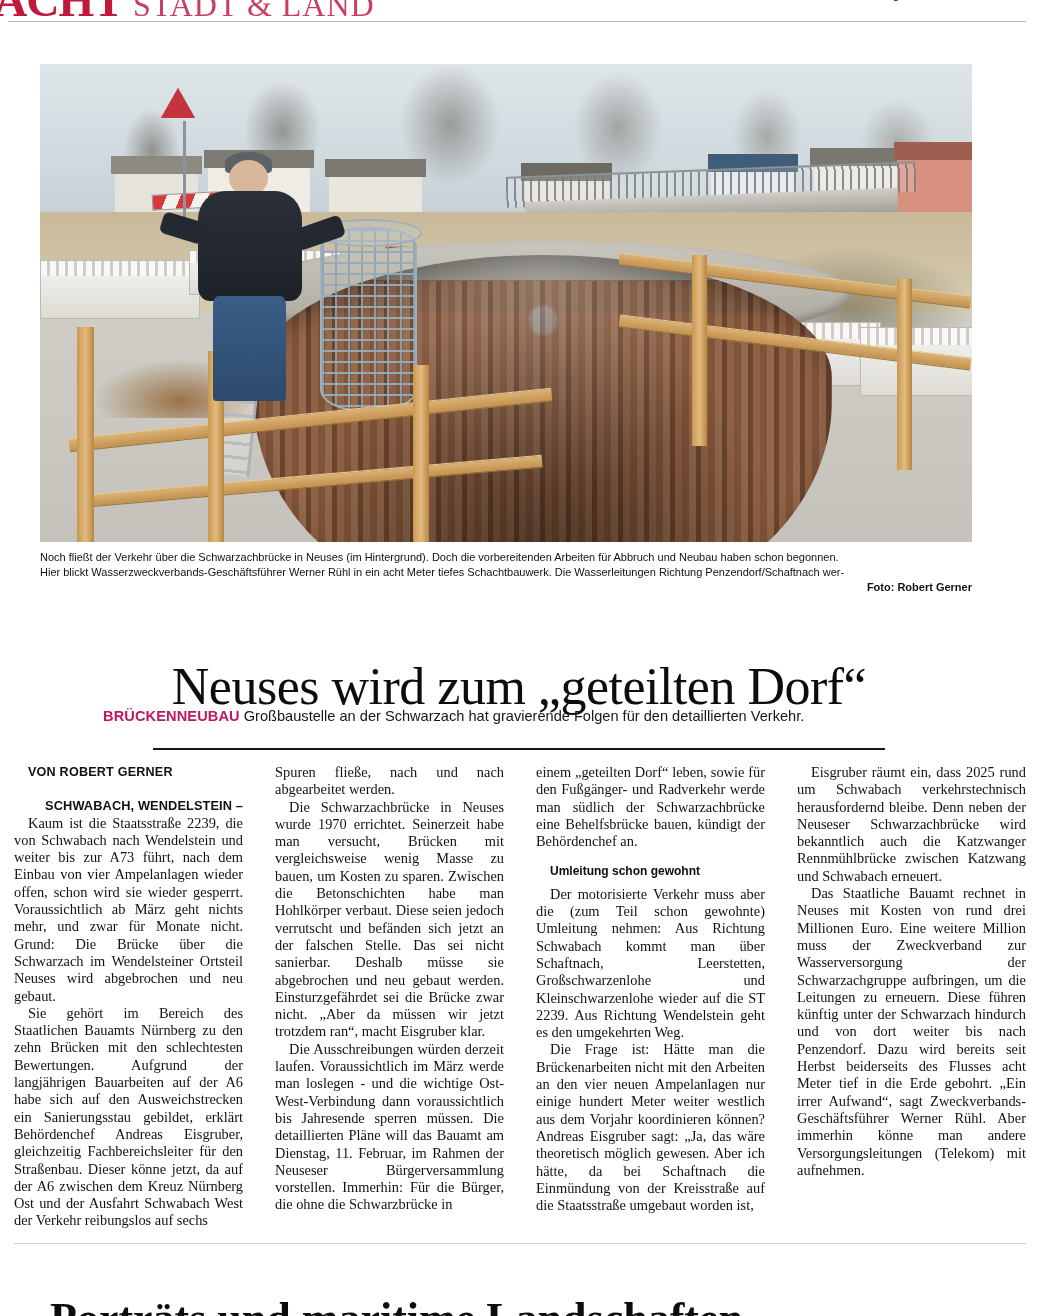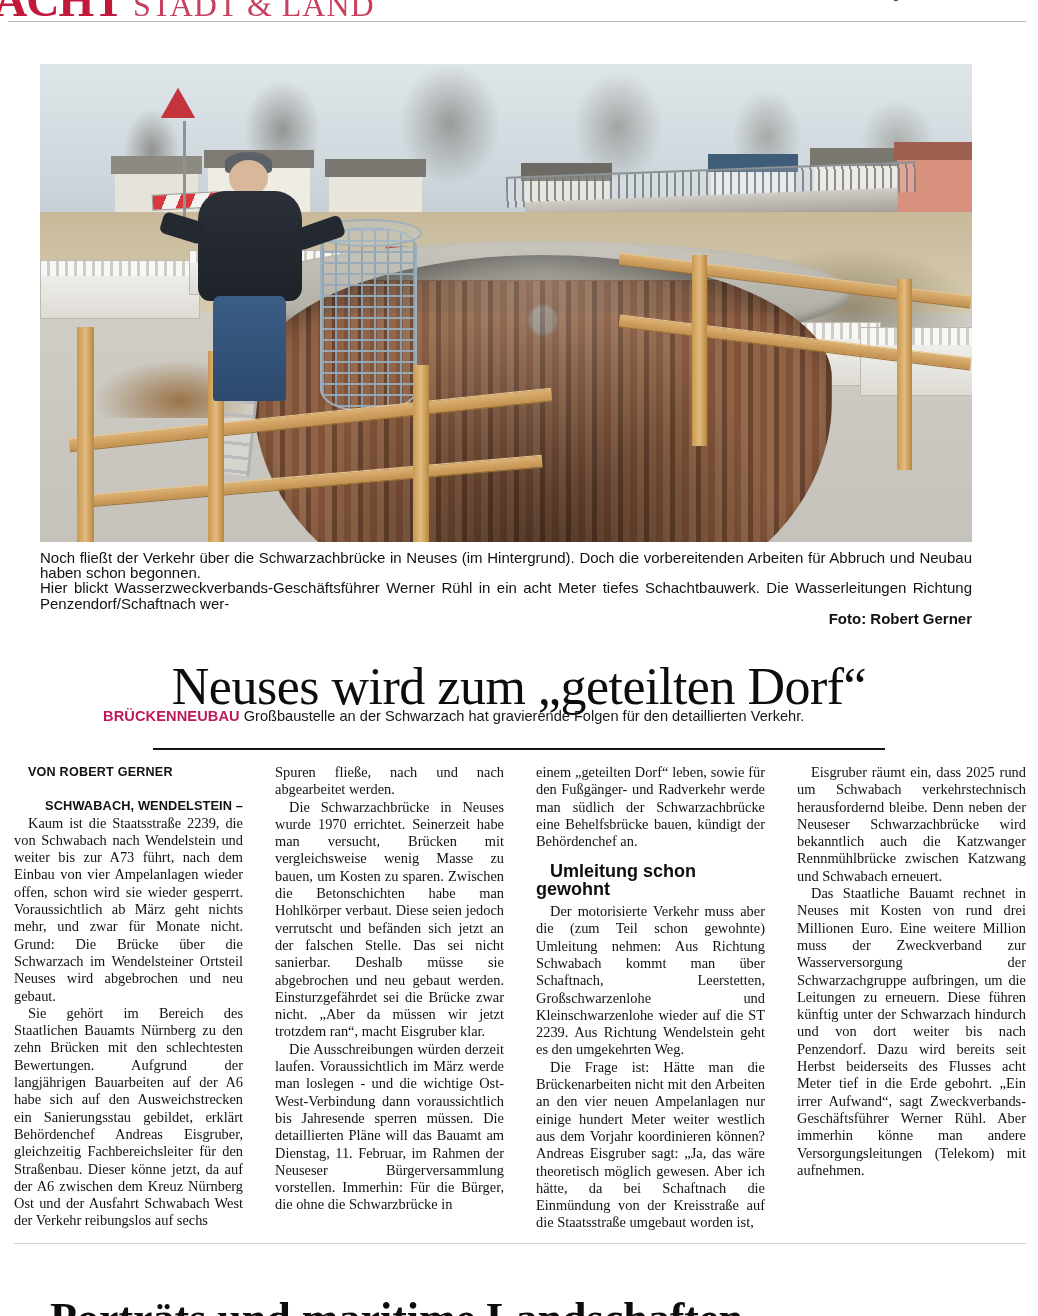--- a/index.html
+++ b/index.html
@@ -273,21 +273,21 @@
   .dirt-mound {
     position: absolute;
     background: radial-gradient(ellipse at 50% 70%, #9a7348, rgba(154,115,72,0) 72%);
   }
 
   
   .caption {
     position: absolute;
     left: 40px; top: 550px; width: 932px;
     font-family: "Liberation Sans", sans-serif;
-    font-size: 15px;
+    font-size: 11px;
     line-height: 15.2px;
     color: #111;
     text-align: justify;
   }
   .caption .credit { float: right; font-weight: bold; }
   .caption .line { display: block; }
 
   
   .headline {
     position: absolute;
@@ -355,21 +355,21 @@
     font-family: "Liberation Sans", sans-serif;
     font-weight: bold;
     font-size: 12.8px;
     letter-spacing: .1px;
     text-indent: 0;
     text-align: right;
   }
   .subhead {
     font-family: "Liberation Sans", sans-serif;
     font-weight: bold;
-    font-size: 18px;
+    font-size: 12px;
     text-indent: 0;
     text-align: left;
     margin: 13px 0 5px 0 !important;
     color: #0d0d0d;
   }
 
   
   .bottom-rule {
     position: absolute;
     left: 14px; top: 1243px; width: 1012px; height: 1px;

